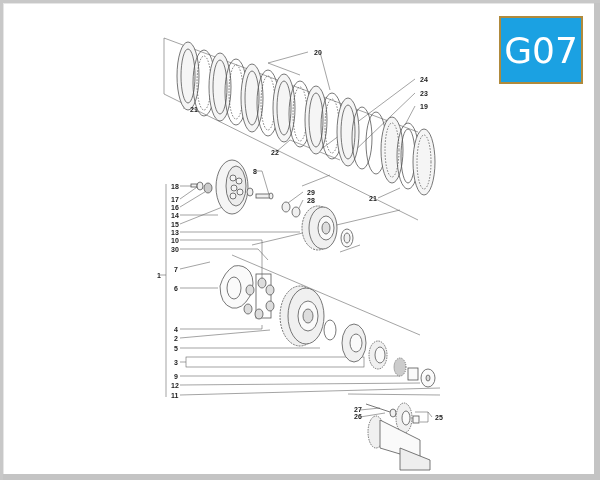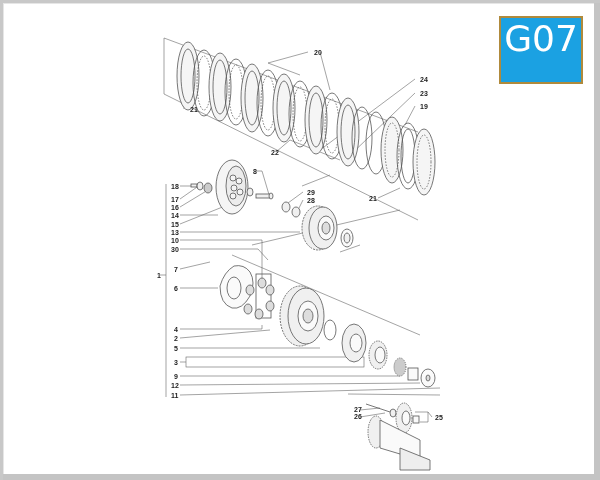--- a/index.html
+++ b/index.html
@@ -11,21 +11,21 @@
     .frame {
       position: absolute; left: 3px; top: 3px; width: 591px; height: 471px;
       background: #ffffff;
       box-shadow: inset 1px 1px 0 #e6e6e6;
     }
     .frame-edge-right { position: absolute; left: 594px; top: 3px; width: 6px; height: 477px; background: #c4c4c4; }
     .frame-edge-bottom { position: absolute; left: 3px; top: 474px; width: 597px; height: 6px; background: #c4c4c4; }
     .badge {
       position: absolute; left: 499px; top: 16px; width: 84px; height: 68px;
       background: #1ba1e2; border: 2px solid #b08a3c; box-sizing: border-box;
-      display: flex; align-items: flex-start; justify-content: center;
+      display: flex; align-items: center; justify-content: center;
       color: #ffffff; font-size: 36px; letter-spacing: 0px;
       font-family: "DejaVu Sans", sans-serif;
     }
     svg.diagram { position: absolute; left: 0; top: 0; }
     .callout { font-family: "Liberation Sans", sans-serif; font-size: 7px; font-weight: bold; fill: #222; }
   </style>
 </head>
 <body>
 
 <div class="frame"></div>

